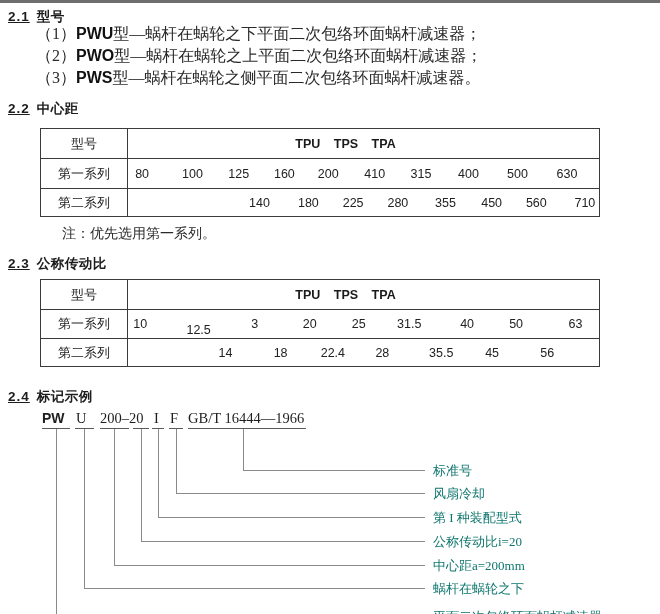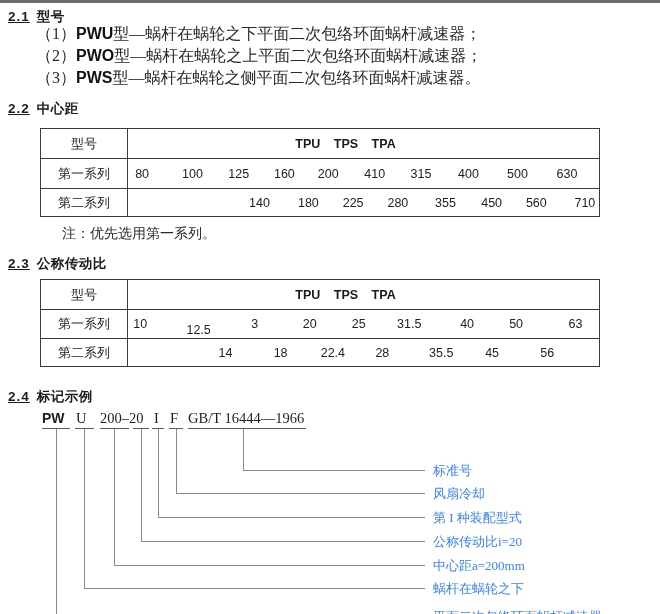--- a/index.html
+++ b/index.html
@@ -46,21 +46,21 @@
   .code-part{
     position:absolute;top:410px;font-size:14.5px;color:#1e1e1e;white-space:nowrap;line-height:17px;
   }
   .code-part.bold{font-family:"Liberation Sans", sans-serif;font-weight:bold;font-size:14px;}
   .uline{position:absolute;height:1px;background:#5a5a5a;}
   .elbow{
     position:absolute;box-sizing:border-box;
     border-left:1px solid #8a8a8a;border-bottom:1px solid #8a8a8a;
   }
   .callout-label{
-    position:absolute;font-size:13px;color:#3b82f6;white-space:nowrap;line-height:16px;
+    position:absolute;font-size:13px;color:#0f766e;white-space:nowrap;line-height:16px;
   }
 </style>
 </head>
 <body>
 
 <div class="topbar"></div>
 
 <div class="heading" style="top:8px;">
   <span class="sec-num">2.1</span><span>型号</span>
 </div>

